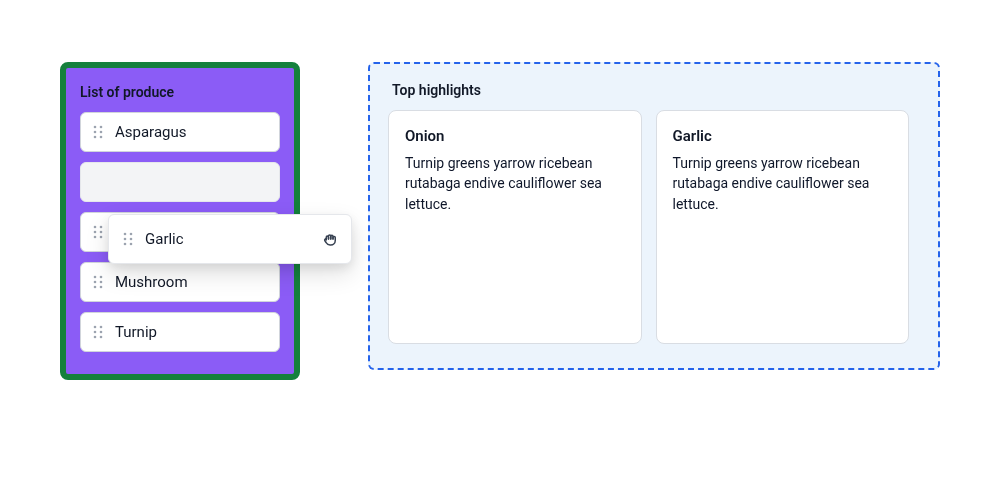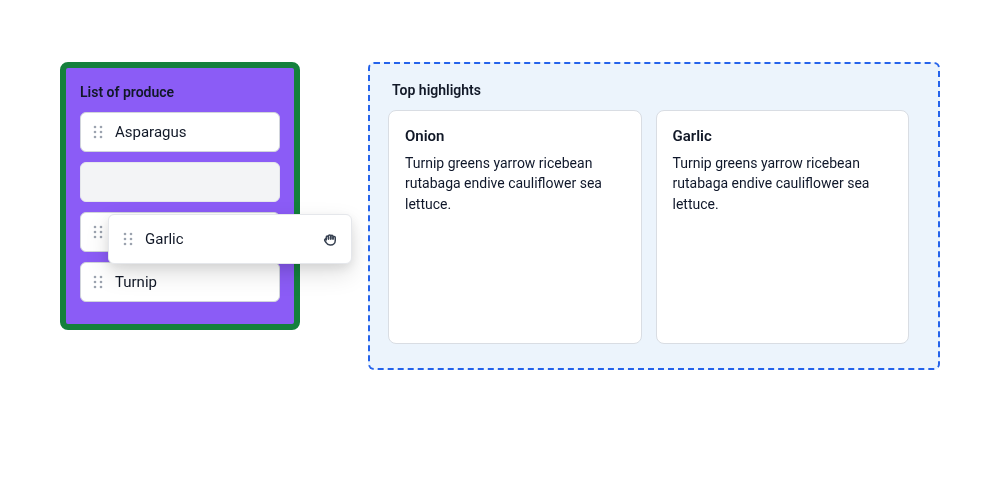--- a/index.html
+++ b/index.html
@@ -163,20 +163,35 @@
             <circle cx="2" cy="7" r="1.3"></circle>
             <circle cx="8" cy="7" r="1.3"></circle>
             <circle cx="2" cy="12" r="1.3"></circle>
             <circle cx="8" cy="12" r="1.3"></circle>
           </g>
         </svg>
     </span>
     <span>Kale</span>
   </div>
 
+  <div class="produce-item">
+    <span class="drag-handle">
+      <svg width="10" height="14" viewBox="0 0 10 14">
+          <g fill="#9ca3af">
+            <circle cx="2" cy="2" r="1.3"></circle>
+            <circle cx="8" cy="2" r="1.3"></circle>
+            <circle cx="2" cy="7" r="1.3"></circle>
+            <circle cx="8" cy="7" r="1.3"></circle>
+            <circle cx="2" cy="12" r="1.3"></circle>
+            <circle cx="8" cy="12" r="1.3"></circle>
+          </g>
+        </svg>
+    </span>
+    <span>Mushroom</span>
+  </div>
 
   <div class="produce-item">
     <span class="drag-handle">
       <svg width="10" height="14" viewBox="0 0 10 14">
           <g fill="#9ca3af">
             <circle cx="2" cy="2" r="1.3"></circle>
             <circle cx="8" cy="2" r="1.3"></circle>
             <circle cx="2" cy="7" r="1.3"></circle>
             <circle cx="8" cy="7" r="1.3"></circle>
             <circle cx="2" cy="12" r="1.3"></circle>

